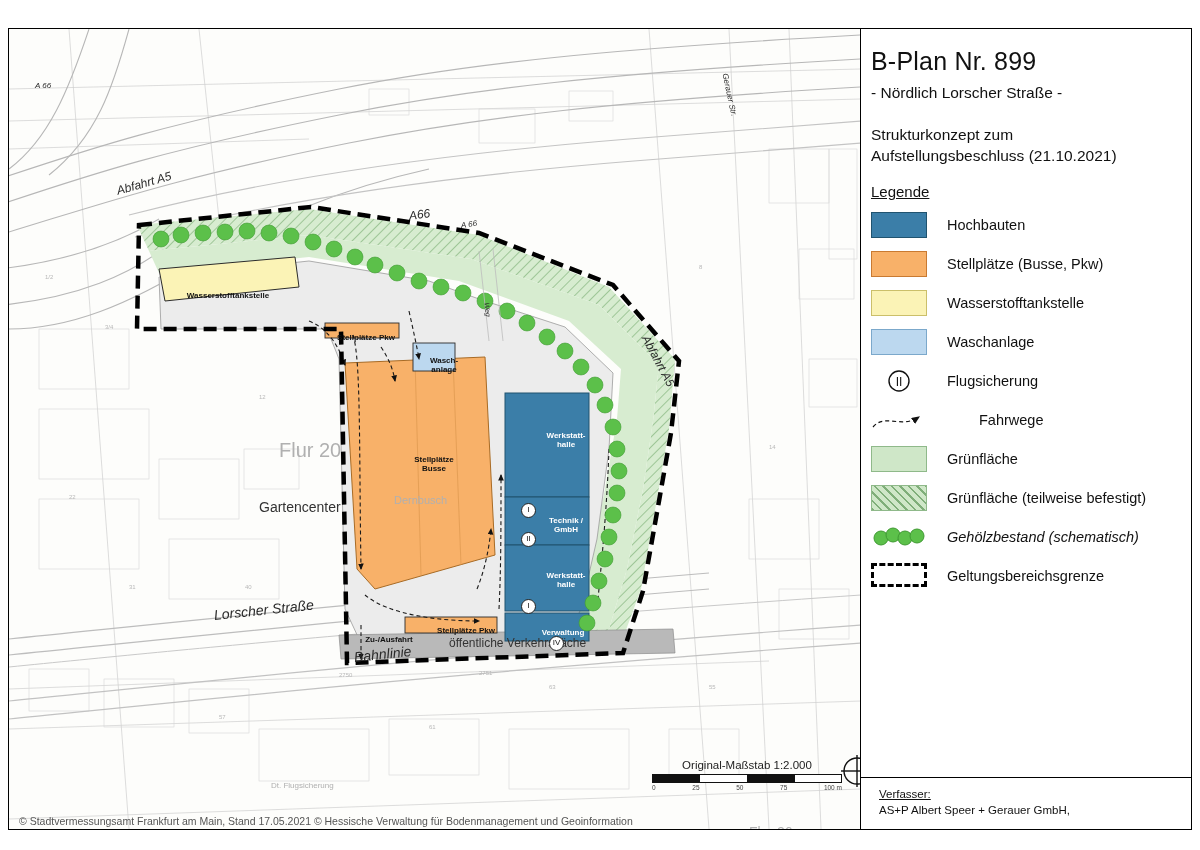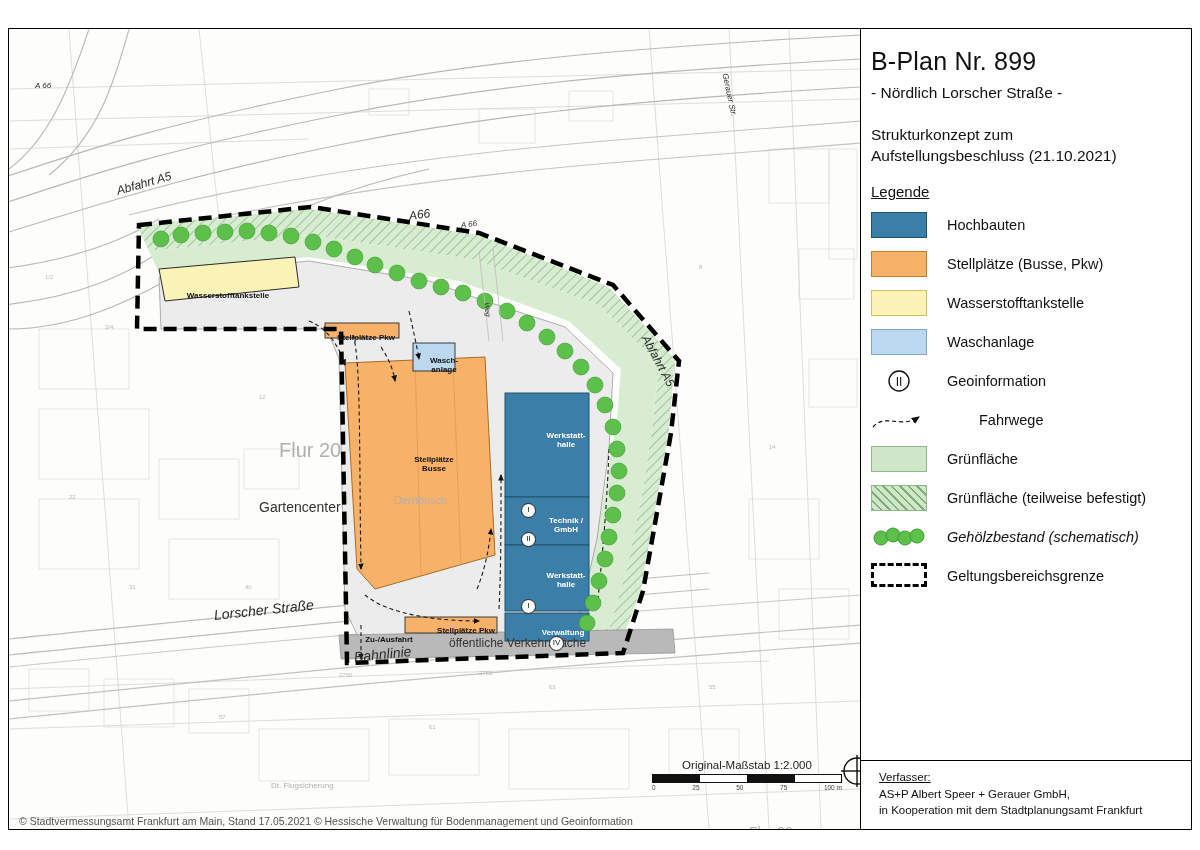--- a/index.html
+++ b/index.html
@@ -465,21 +465,21 @@
           </div>
           <div class="legend-row">
             <div class="swatch sw-wasch"></div>
             <div class="legend-label" style="white-space: pre-line;">Waschanlage</div>
           </div>
           <div class="legend-row">
             <div class="swatch sw-blank"><svg width="56" height="26" viewBox="0 0 56 26">
                 <circle cx="28" cy="13" r="10" fill="#fff" stroke="#111" stroke-width="1.4"></circle>
                 <text x="28" y="18" text-anchor="middle" font-size="12" font-family="Liberation Sans" fill="#111">II</text>
               </svg></div>
-            <div class="legend-label" style="white-space: pre-line;">Geoinformation</div>
+            <div class="legend-label" style="white-space: pre-line;">Flugsicherung</div>
           </div>
           <div class="legend-row">
             <div class="swatch sw-blank"><svg width="56" height="26" viewBox="0 0 56 26">
                 <defs>
                   <marker id="lgArrow" markerWidth="8" markerHeight="8" refX="6" refY="3" orient="auto">
                     <path d="M0,0 L7,3 L0,6 z" fill="#111"></path>
                   </marker>
                 </defs>
                 <path d="M2 20 C 14 6, 30 22, 48 10" fill="none" stroke="#111" stroke-width="1.2" stroke-dasharray="4 3" marker-end="url(#lgArrow)"></path>
               </svg></div>
@@ -507,17 +507,16 @@
               <div class="geltung-box"></div>
             </div>
             <div class="legend-label" style="white-space: pre-line;">Geltungsbereichsgrenze</div>
           </div>
         </div>
     </div>
 
     <div class="verfasser">
       <div class="vlabel">Verfasser:</div>
       <div>AS+P Albert Speer + Gerauer GmbH,</div>
-      <div>in Kooperation mit dem Stadtplanungsamt Frankfurt</div>
     </div>
 
   </div>
 </div>
 
 </body></html>

